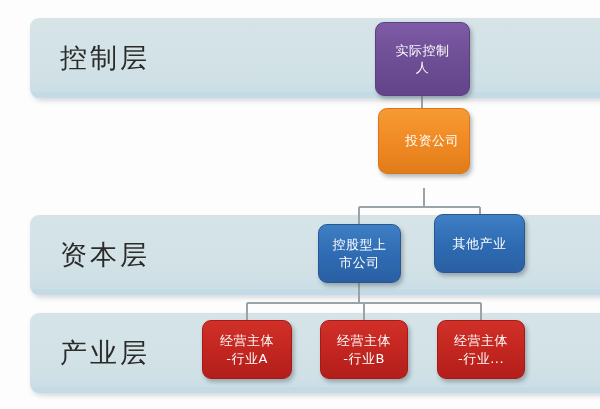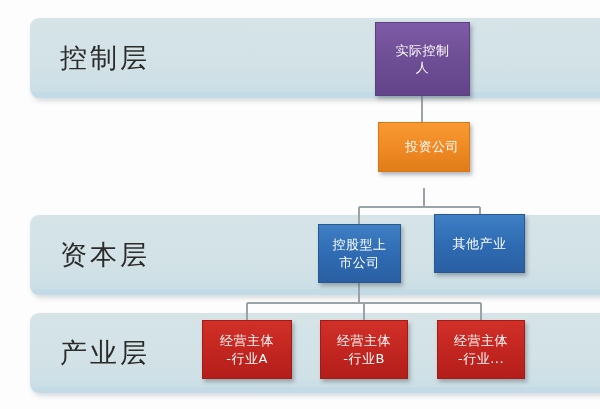--- a/index.html
+++ b/index.html
@@ -64,21 +64,21 @@
     height: 409px;
   }
 
   
   .node {
     position: absolute;
     display: flex;
     align-items: center;
     justify-content: center;
     text-align: center;
-    border-radius: 0;
+    border-radius: 9px;
     color: #ffffff;
     font-size: 13px;
     line-height: 1.32;
     letter-spacing: 0.5px;
     box-shadow: 2px 3px 4px rgba(60,70,80,0.38);
     padding: 0 4px;
     box-sizing: border-box;
   }
   .node span { display: block; }
 
@@ -93,21 +93,21 @@
   .node-blue {
     background: linear-gradient(to bottom, #3f7fc4 0%, #2f6cb3 50%, #2a5fa3 100%);
     border: 1px solid #28588f;
   }
   .node-red {
     background: linear-gradient(to bottom, #d03028 0%, #c32620 50%, #b31e1a 100%);
     border: 1px solid #a61a16;
   }
 
   #node-controller   { left: 375px; top: 22px;  width: 95px;  height: 74px; }
-  #node-investment   { left: 378px; top: 122px; width: 92px;  height: 50px; padding-left: 20px; }
+  #node-investment   { left: 378px; top: 108px; width: 92px;  height: 66px; padding-left: 20px; }
   #node-listed       { left: 318px; top: 224px; width: 83px;  height: 59px; }
   #node-other        { left: 434px; top: 214px; width: 91px;  height: 59px; }
   #node-biz-a        { left: 202px; top: 320px; width: 90px;  height: 59px; }
   #node-biz-b        { left: 320px; top: 320px; width: 88px;  height: 59px; }
   #node-biz-c        { left: 437px; top: 320px; width: 88px;  height: 59px; }
 </style>
 </head>
 <body>
 
 <div id="canvas">

